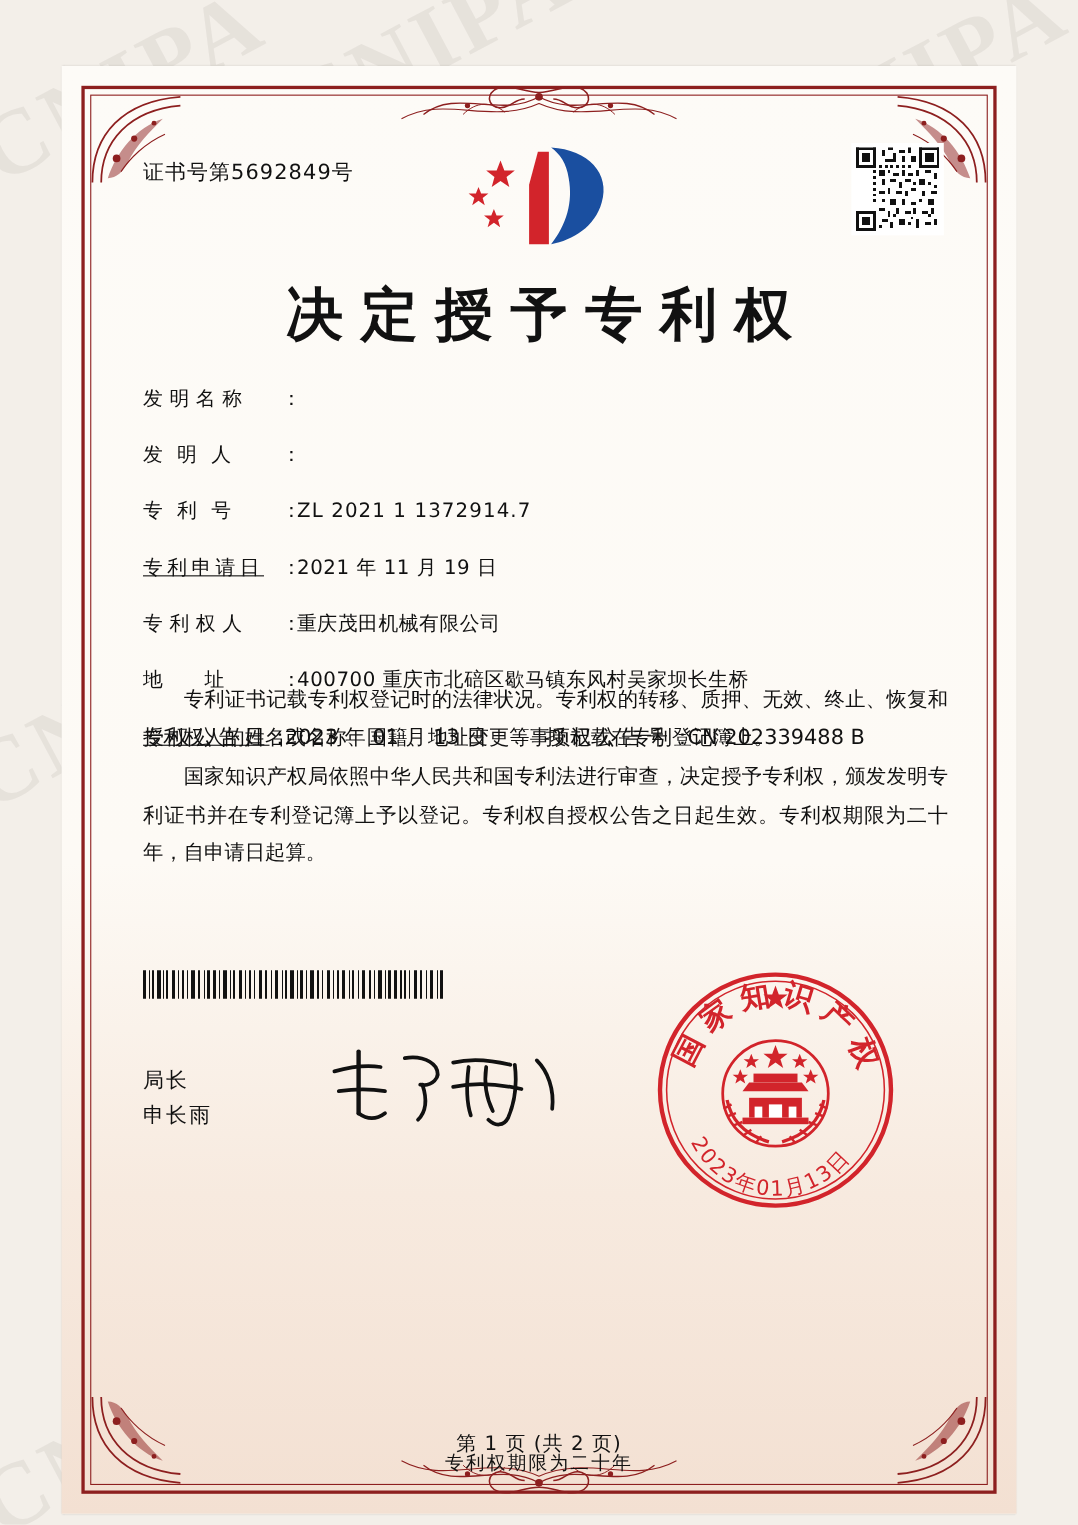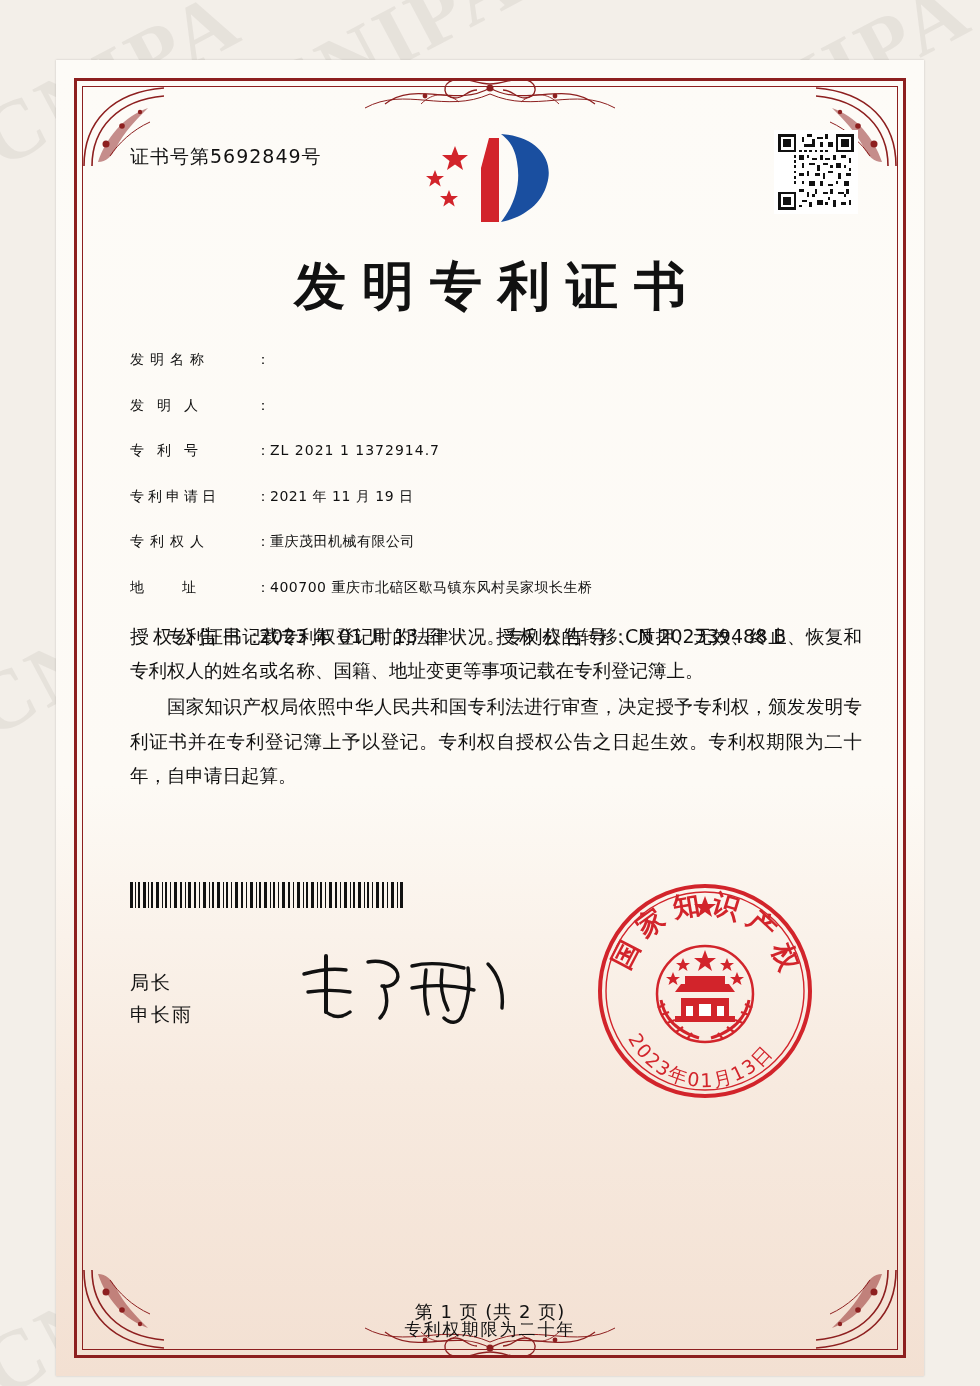--- a/index.html
+++ b/index.html
@@ -90,30 +90,30 @@
     font-size: 52px;
     letter-spacing: 16px;
     color:#111;
     text-indent: 16px;
   }
 
   
   .fields { position:absolute; left: 74px; right: 60px; top: 290px; }
   .row {
     display:flex; align-items:flex-end;
-    font-size: 14px; color:#111;
+    font-size: 18px; color:#111;
     margin-bottom: 26px;
     line-height: 1.4;
   }
   .lab {
     width: 126px; flex: none;
     letter-spacing: 6px;
     white-space: nowrap;
   }
-  .lab.tight { letter-spacing: 0px; }
+  .lab.tight { letter-spacing: 0px; text-decoration: underline; }
   .colon { width: 14px; flex:none; }
   .val { flex: 1; letter-spacing: 0.5px; }
   .val.mono { font-family: "DejaVu Sans", sans-serif; letter-spacing: 1px; }
 
   .row-split { display:flex; align-items:baseline; font-size:19px; color:#111; margin-bottom: 6px;}
   .split-right { margin-left: 53px; display:flex; align-items:baseline; }
 
   
   .paras {
     position:absolute; left: 74px; right: 62px; top: 560px;
@@ -344,21 +344,21 @@
           <rect x="24" y="26" width="2" height="1"></rect>
         <rect x="27" y="25" width="1" height="2"></rect>
         <rect x="8" y="27" width="1" height="1"></rect>
           <rect x="13" y="23" width="1" height="1"></rect>
         <rect x="19" y="24" width="1" height="1"></rect>
           <rect x="25" y="23" width="1" height="1"></rect>
       </g>
     </svg>
   </div>
 
-  <div class="title">发明专利证书</div>
+  <div class="title">决定授予专利权</div>
 
   <div class="fields">
 
     <div class="row">
       <span class="lab">发明名称</span>
       <span class="colon">：</span>
     </div>
 
     <div class="row">
       <span class="lab" style="letter-spacing:13px;">发明人</span>

